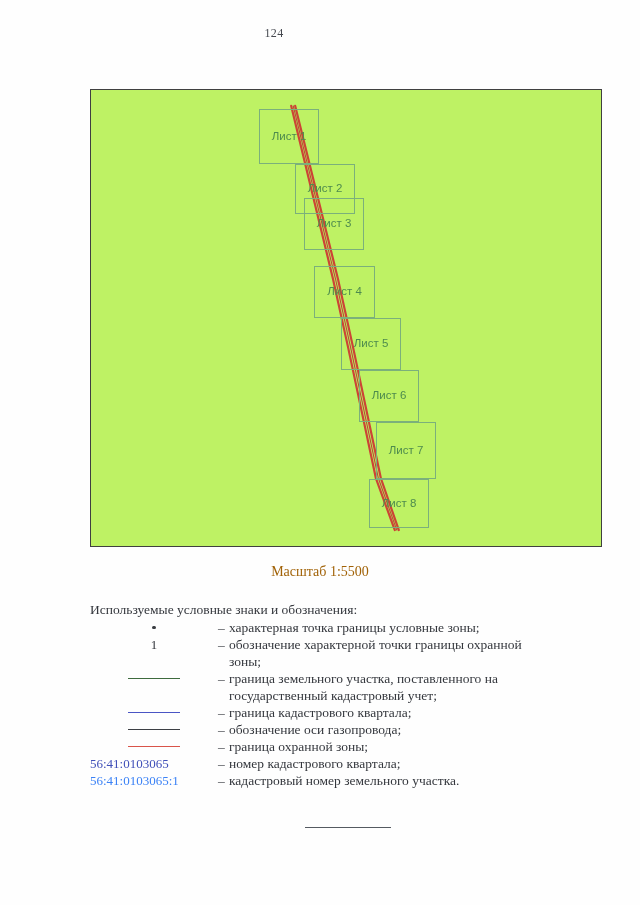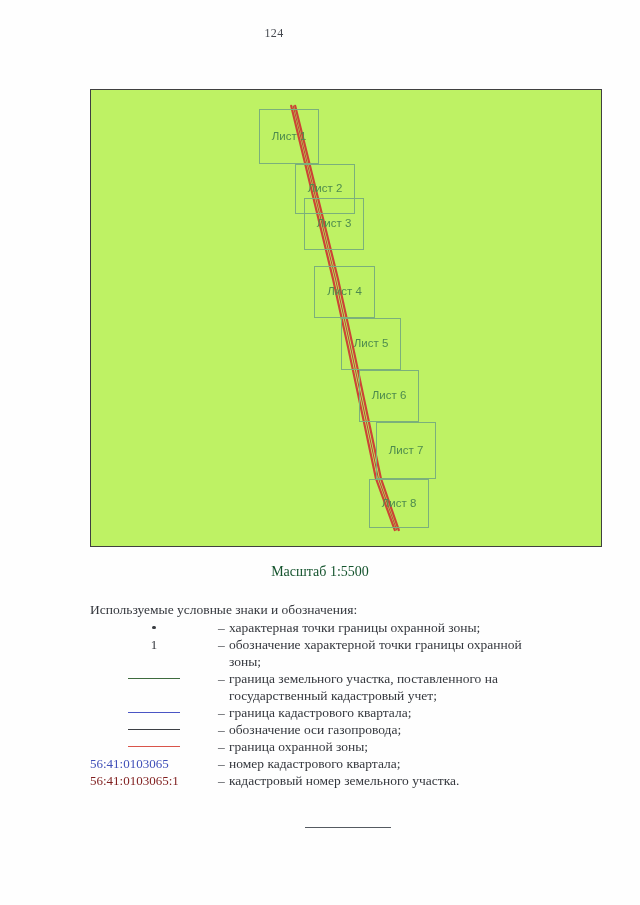--- a/index.html
+++ b/index.html
@@ -76,21 +76,21 @@
     font-family: "Liberation Sans", sans-serif;
   }
   
   .scale-caption {
     position: absolute;
     top: 564px;
     left: 0;
     width: 640px;
     text-align: center;
     font-size: 14px;
-    color: #14532d;
+    color: #a16207;
   }
   
   .legend-heading {
     position: absolute;
     left: 90px;
     top: 602px;
     font-size: 13.5px;
     color: #34373d;
     text-align: right;
   }
@@ -213,21 +213,21 @@
   <div class="scale-caption">Масштаб 1:5500</div>
 
   <div class="legend-heading">Используемые условные знаки и обозначения:</div>
 
   <div class="legend-table" id="legend-table">
       <div class="legend-row">
         <div class="legend-symbol">
           <div class="sym-dot"></div>
         </div>
         <div class="legend-dash">–</div>
-        <div class="legend-desc"><span>характерная точки границы охранной зоны;</span></div>
+        <div class="legend-desc"><span>характерная точка границы условные зоны;</span></div>
       </div>
       <div class="legend-row">
         <div class="legend-symbol">
           <span class="sym-num">1</span>
         </div>
         <div class="legend-dash">–</div>
         <div class="legend-desc"><span>обозначение характерной точки границы охранной</span><span class="cont">зоны;</span></div>
       </div>
       <div class="legend-row">
         <div class="legend-symbol">
@@ -259,21 +259,21 @@
       </div>
       <div class="legend-row code">
         <div class="legend-symbol">
           <span class="sym-code" style="color: rgb(63, 79, 184);">56:41:0103065</span>
         </div>
         <div class="legend-dash">–</div>
         <div class="legend-desc"><span>номер кадастрового квартала;</span></div>
       </div>
       <div class="legend-row code">
         <div class="legend-symbol">
-          <span class="sym-code" style="color: #7f1d1d;">56:41:0103065:1</span>
+          <span class="sym-code" style="color: #3b82f6;">56:41:0103065:1</span>
         </div>
         <div class="legend-dash">–</div>
         <div class="legend-desc"><span>кадастровый номер земельного участка.</span></div>
       </div>
     </div>
 
   <div class="bottom-divider"></div>
 
 </div>
 

